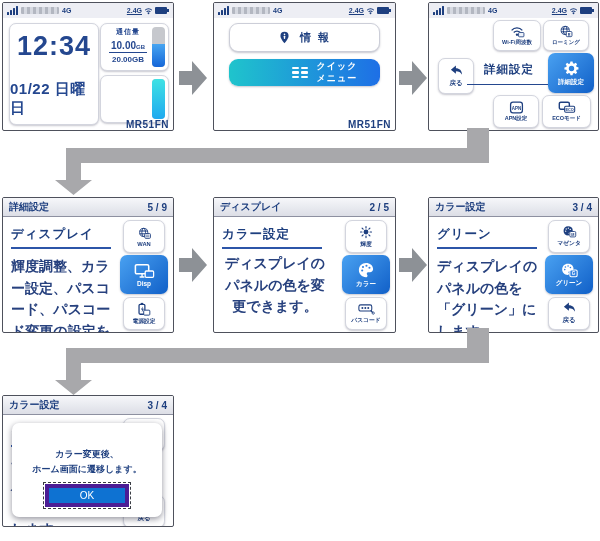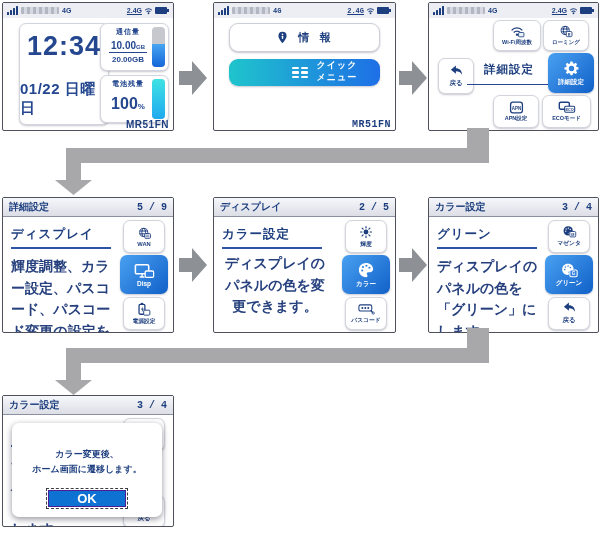--- a/index.html
+++ b/index.html
@@ -14,21 +14,21 @@
              background:repeating-linear-gradient(90deg,#a9aeb9 0 3px,#d2d6de 3px 6px);filter:blur(.4px);}
   .nettext{font-size:7px;font-weight:bold;color:#1e3f7f;}
   .sright{margin-left:auto;display:flex;align-items:center;gap:2px;}
   .band{font-size:7px;font-weight:bold;color:#1e3f7f;text-decoration:underline;}
   .batt{width:12px;height:7px;background:#1e3f7f;border-radius:1px;position:relative;margin-right:2px;}
   .batt:after{content:"";position:absolute;right:-2px;top:2px;width:2px;height:3px;background:#1e3f7f;}
   .devlbl{position:absolute;right:4px;bottom:0;font-size:10px;font-weight:bold;color:#1e3f7f;letter-spacing:.5px;}
   
   .card{background:#fff;border:1px solid #d3d5de;border-radius:7px;box-shadow:0 1px 2px rgba(70,70,95,.3);}
   
-  .clockcard{position:absolute;left:16px;top:20px;width:88px;height:100px;display:flex;flex-direction:column;
+  .clockcard{position:absolute;left:6px;top:20px;width:88px;height:100px;display:flex;flex-direction:column;
              align-items:center;justify-content:center;}
   .time{font-size:27px;font-weight:bold;color:#24478f;letter-spacing:1px;}
   .date{font-size:15px;font-weight:bold;color:#24478f;margin-top:18px;letter-spacing:.5px;}
   .ucard{position:absolute;left:97px;top:20px;width:69px;height:48px;box-sizing:border-box;padding:3px 4px;}
   .bcard{position:absolute;left:97px;top:72px;width:69px;height:48px;box-sizing:border-box;padding:3px 4px;}
   .gauge{position:absolute;right:3px;top:3px;bottom:3px;width:13px;border-radius:4px;overflow:hidden;background:#c6c8cd;}
   .gauge .fill{position:absolute;left:0;right:0;bottom:0;}
   .fill-data{height:58%;background:linear-gradient(180deg,#47a5f1,#1566d8);}
   .fill-batt{height:100%;background:linear-gradient(180deg,#3fe2e4,#1fa9ef);}
   .ustack{width:46px;display:flex;flex-direction:column;align-items:center;}
@@ -50,39 +50,39 @@
   
   .qcard{position:absolute;display:flex;flex-direction:column;align-items:center;justify-content:center;gap:1px;
          font-size:5.5px;font-weight:bold;color:#1e3f7f;text-align:center;line-height:1.2;cursor:pointer;}
   .qcard.hl{background:linear-gradient(135deg,#49a1f1,#1160c8);color:#fff;border:none;font-size:6.5px;}
   .qtitle{position:absolute;left:46px;top:59px;width:68px;text-align:center;font-size:11.5px;font-weight:bold;
           color:#1e3f7f;letter-spacing:1px;}
   .qunder{position:absolute;left:38px;top:81px;width:86px;border-top:1.5px solid #24478f;}
   
   .hdr{height:18px;background:linear-gradient(#f6f7fa,#dcdee6);border-bottom:1px solid #8d90a0;display:flex;
        align-items:center;padding:0 6px;font-size:10px;font-weight:bold;color:#1e3f7f;}
-  .hdr .page{margin-left:auto;font-family:Liberation Mono, monospace;}
+  .hdr .page{margin-left:auto;}
   .content{position:absolute;left:8px;top:28px;width:110px;}
   .stitle{font-size:12.5px;font-weight:bold;color:#1e3f7f;letter-spacing:1px;border-bottom:2px solid #2c55a8;
           padding-bottom:4px;display:block;width:100px;}
   .cur{margin-top:5px;font-size:8.5px;font-weight:bold;}
   .cur .mk{color:#1a6fd4;} .cur .val{color:#1e3f7f;}
   .desc{margin-top:7px;font-size:14px;font-weight:bold;color:#27417e;line-height:1.55;width:106px;}
   .icard{position:absolute;right:8px;width:40px;height:31px;display:flex;flex-direction:column;align-items:center;
          justify-content:center;gap:1px;font-size:5.8px;font-weight:bold;color:#1e3f7f;text-align:center;cursor:pointer;}
   .icard.t{top:22px;} .icard.b{top:99px;}
   .icard.big{right:5px;top:57px;width:48px;height:39px;font-size:6.5px;color:#fff;border:none;
              background:linear-gradient(135deg,#49a1f1,#1160c8);}
   
   .dialog{position:absolute;left:9px;top:27px;width:150px;height:94px;background:#fff;border-radius:7px;
           box-shadow:0 2px 6px rgba(40,40,60,.5);z-index:5;}
   .dmsg{position:absolute;top:24px;left:0;right:0;text-align:center;font-size:9px;font-weight:bold;
         color:#1e3f7f;line-height:1.7;}
   .okbtn{position:absolute;left:50%;transform:translateX(-50%);bottom:10px;width:76px;height:15px;background:#0e72d2;
-         color:#fff;font-size:13px;font-weight:bold;border:1px solid #4c1d95;outline:1px dashed #3a3d44;
+         color:#fff;font-size:10px;font-weight:normal;border:4px solid #4c1d95;outline:1px dashed #3a3d44;
          outline-offset:1px;display:flex;align-items:center;justify-content:center;cursor:pointer;}
   
   .arrow{position:absolute;}
   svg text{font-family:inherit;}
 </style>
 </head>
 <body>
 
 <div id="canvas">
 
@@ -116,32 +116,28 @@
       <div class="ustack">
         <span class="ulabel">通信量</span>
         <span class="uval"><span>10.00</span><small>GB</small></span>
         <span class="utotal">20.00GB</span>
       </div>
       <div class="gauge">
           <div class="fill fill-data"></div>
         </div>
     </div>
     <div class="card bcard">
-      <div class="ustack">
-        <span class="ulabel">電池残量</span>
-        <span class="bval"><span>100</span><small>%</small></span>
-      </div>
       <div class="gauge">
           <div class="fill fill-batt"></div>
         </div>
     </div>
     <span class="devlbl">MR51FN</span>
   </div>
 
-  <div class="screen" style="left:213px;top:2px;width:181px;height:127px;font-family:Liberation Mono, monospace;">
+  <div class="screen" style="left:213px;top:2px;width:181px;height:127px;">
     <div class="sbar">
       <span class="sig">
           <i style="height:3px"></i>
           <i style="height:5px"></i>
           <i style="height:7px"></i>
           <i style="height:9px"></i>
         </span>
       <span class="blur-chip"></span>
       <span class="nettext">4G</span>
       <span class="sright">

